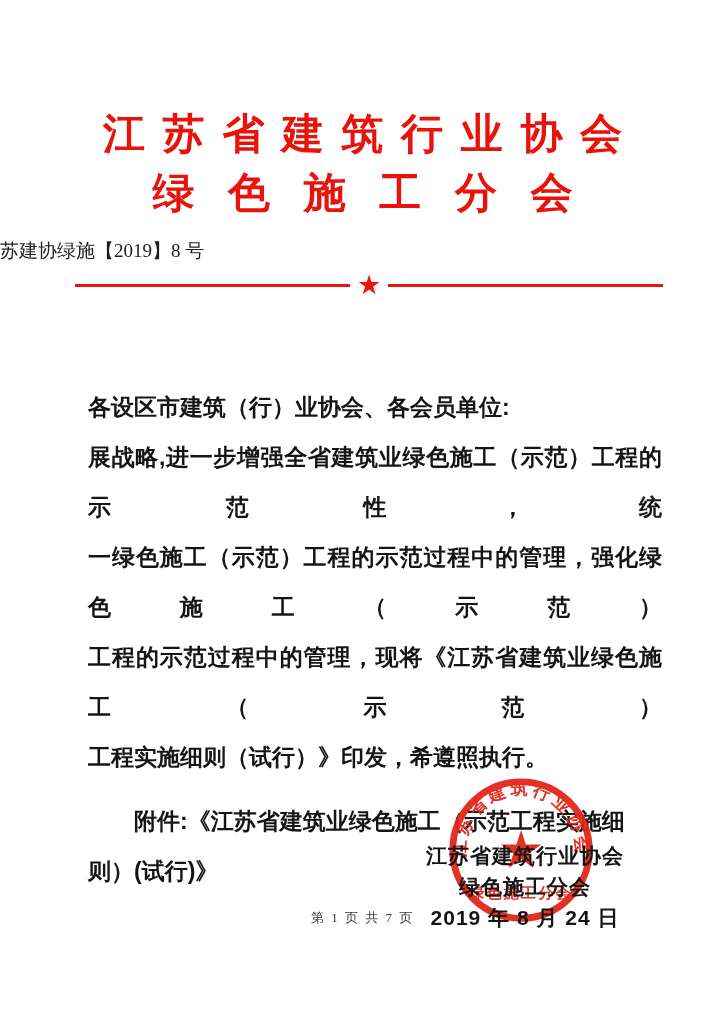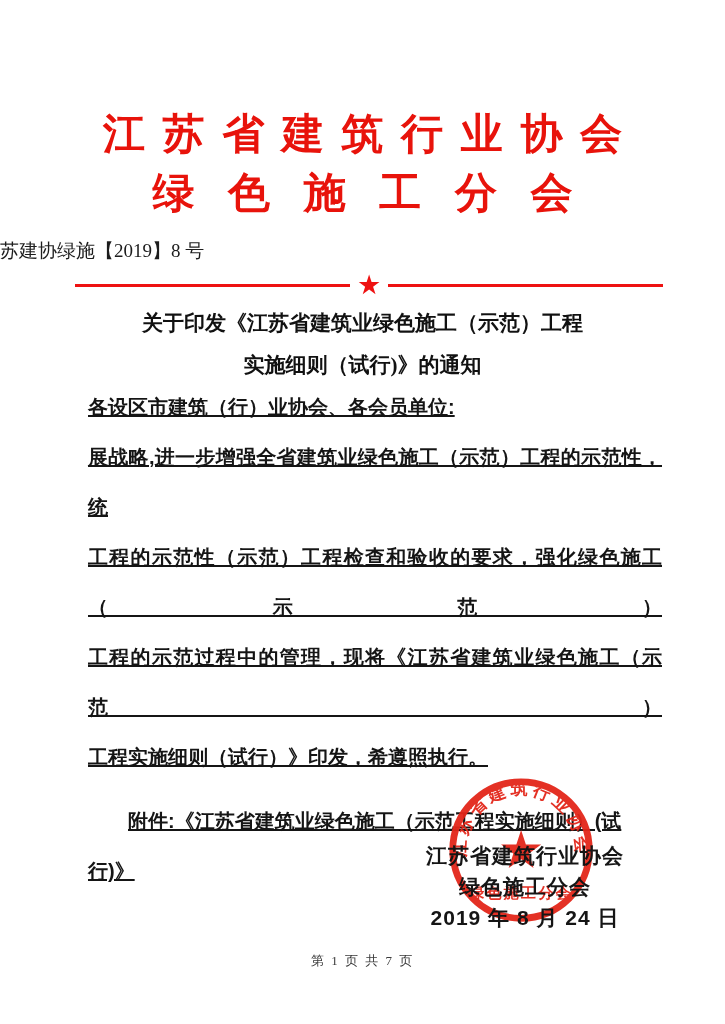--- a/index.html
+++ b/index.html
@@ -60,25 +60,24 @@
     text-align: center;
     font-family: "Liberation Serif", "DejaVu Serif", serif;
     font-weight: bold;
     font-size: 21px;
     line-height: 42px;
     color: #111111;
   }
   
   .body-block {
     position: absolute; top: 372px; left: 88px; width: 574px;
-    font-size: 20px;
+    font-size: 23px;
     font-weight: bold;
     line-height: 50px;
     color: #151515;
-    text-decoration: underline;
   }
   .line { white-space: nowrap; }
   .just { text-align: justify; text-align-last: justify; white-space: normal; }
   .indent { text-indent: 2em; }
   .attachment { margin-top: 14px; text-indent: 2em; }
   
   .signature {
     position: absolute; top: 830px; left: 355px; width: 340px;
     text-align: center;
     font-size: 21px;
@@ -93,21 +92,21 @@
     width: 150px; height: 150px;
     z-index: 1;
     opacity: 0.95;
   }
   .seal text, .seal textPath {
     font-family: "Liberation Serif", "DejaVu Serif", serif;
     font-weight: bold;
   }
   
   .footer {
-    position: absolute; top: 942px; left: 0; width: 100%;
+    position: absolute; top: 899px; left: 0; width: 100%;
     text-align: center;
     font-family: "Liberation Serif", "DejaVu Serif", serif;
     font-size: 13px;
     letter-spacing: 2px;
     color: #3a3a3a;
   }
 </style>
 </head>
 <body>
 
@@ -117,29 +116,25 @@
   <div class="org-line2">绿色施工分会</div>
 
   <div class="doc-number">苏建协绿施【2019】8 号</div>
 
   <div class="divider">
     <span class="rule"></span>
     <span class="star">★</span>
     <span class="rule"></span>
   </div>
 
-  <div class="doc-title">
-    <div>关于印发《江苏省建筑业绿色施工（示范）工程</div>
-    <div>实施细则（试行)》的通知</div>
-  </div>
 
   <div class="body-block">
     <div class="line">各设区市建筑（行）业协会、各会员单位:</div>
     <div class="just">展战略,进一步增强全省建筑业绿色施工（示范）工程的示范性，统</div>
-    <div class="just">工程的示范性（示范）工程检查和验收的要求，强化绿色施工（示范）</div>
+    <div class="just">一绿色施工（示范）工程的示范过程中的管理，强化绿色施工（示范）</div>
     <div class="just">工程的示范过程中的管理，现将《江苏省建筑业绿色施工（示范）</div>
     <div class="line">工程实施细则（试行）》印发，希遵照执行。</div>
     <div class="attachment">附件:《江苏省建筑业绿色施工（示范工程实施细则）(试行)》</div>
   </div>
 
   <svg class="seal" viewBox="0 0 200 200">
     <defs>
       <path id="sealArc" d="M 35.3,135.9 A 74,74 0 1 1 164.7,135.9" fill="none"></path>
     </defs>
     <circle cx="100" cy="100" r="91" fill="none" stroke="#e3261a" stroke-width="9"></circle>

